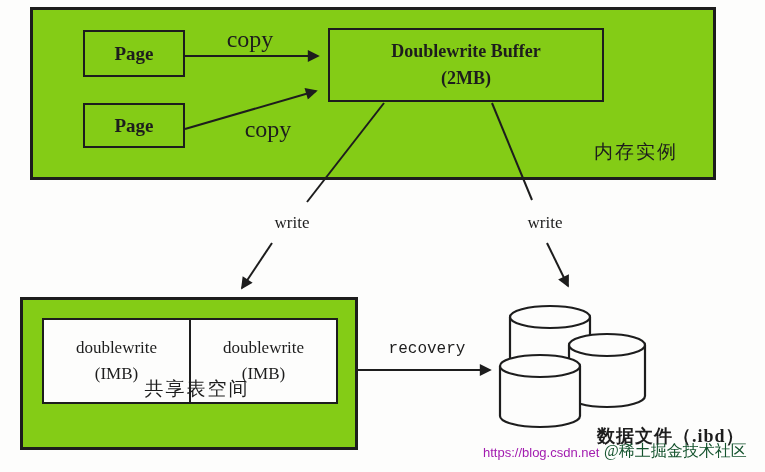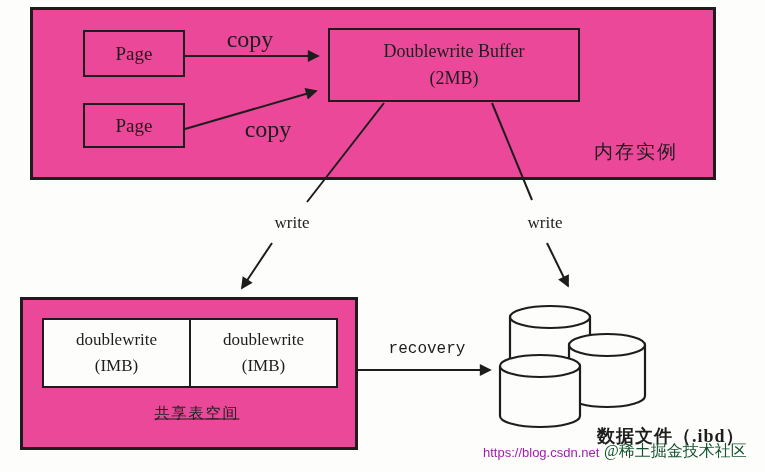--- a/index.html
+++ b/index.html
@@ -1,30 +1,30 @@
 <!DOCTYPE html>
 <html><head>
 <meta charset="utf-8">
 <style>
   html,body{margin:0;padding:0;background:#ffffff;}
   .stage{
     position:relative;width:765px;height:472px;background:#fdfdfc;overflow:hidden;
     font-family:"Liberation Serif","DejaVu Serif",serif;color:#1d1d1d;
   }
-  .box{position:absolute;background:#ec4899;border:3px solid #1d1d1d;box-sizing:border-box;z-index:1;}
+  .box{position:absolute;background:#84cc16;border:3px solid #1d1d1d;box-sizing:border-box;z-index:1;font-weight:bold;}
   .thinbox{border-width:2.5px;}
   .flexc{display:flex;flex-direction:column;align-items:center;justify-content:center;}
   .flexm{display:flex;align-items:center;justify-content:center;}
   .lbl{position:absolute;z-index:2;white-space:nowrap;transform:translate(-50%,-50%);}
   .latin{font-family:"Liberation Serif","DejaVu Serif",serif;}
   .cjk{font-family:"Liberation Serif","DejaVu Serif",serif;letter-spacing:2px;}
   .page-text{font-size:19px;}
   .buffer-line{font-size:18px;line-height:1.5;}
   .small-label{font-size:24px;}
-  .dw-cells{position:absolute;left:42px;top:318px;width:296px;height:70px;
+  .dw-cells{position:absolute;left:42px;top:318px;width:296px;height:86px;
     display:flex;border:2.5px solid #1d1d1d;box-sizing:border-box;background:#fdfdfc;z-index:2;}
   .dw-cell{flex:1;display:flex;flex-direction:column;align-items:center;justify-content:center;font-size:17px;line-height:1.55;}
   .dw-cell + .dw-cell{border-left:2.5px solid #1d1d1d;}
   svg.overlay{position:absolute;left:0;top:0;z-index:3;pointer-events:none;}
   .wm-url{position:absolute;z-index:4;font-size:13px;color:#a21caf;font-family:"Liberation Sans","DejaVu Sans",sans-serif;}
   .wm-comm{position:absolute;z-index:5;font-size:16px;color:#14532d;}
   .datafiles{position:absolute;z-index:4;font-size:18px;font-weight:bold;letter-spacing:1px;}
 </style>
 </head>
 <body>
@@ -34,21 +34,21 @@
   <div class="box" style="left:30px;top:7px;width:686px;height:173px;"></div>
   <div class="lbl cjk small-label" style="left:636px;top:152px;font-size:19px;">内存实例</div>
 
   <div class="box thinbox flexm" style="left:83px;top:30px;width:102px;height:47px;">
     <span class="page-text latin">Page</span>
   </div>
   <div class="box thinbox flexm" style="left:83px;top:103px;width:102px;height:45px;">
     <span class="page-text latin">Page</span>
   </div>
 
-  <div class="box thinbox flexc" style="left:328px;top:28px;width:252px;height:74px;">
+  <div class="box thinbox flexc" style="left:328px;top:28px;width:276px;height:74px;">
     <span class="buffer-line latin">Doublewrite Buffer</span>
     <span class="buffer-line latin">(2MB)</span>
   </div>
 
   <div class="lbl latin small-label" style="left:250px;top:39px;">copy</div>
   <div class="lbl latin small-label" style="left:268px;top:129px;">copy</div>
 
   <div class="lbl latin" style="left:292px;top:223px;font-size:17px;">write</div>
   <div class="lbl latin" style="left:545px;top:223px;font-size:17px;">write</div>
 
@@ -58,21 +58,21 @@
   <div class="dw-cells">
     <div class="dw-cell latin">
       <span>doublewrite</span>
       <span>(IMB)</span>
     </div>
     <div class="dw-cell latin">
       <span>doublewrite</span>
       <span>(IMB)</span>
     </div>
   </div>
-  <div class="lbl cjk" style="left:197px;top:413px;font-size:15px;text-decoration:underline;">共享表空间</div>
+  <div class="lbl cjk" style="left:197px;top:389px;font-size:19px;">共享表空间</div>
 
   <svg class="overlay" width="765" height="472" viewBox="0 0 765 472">
     <defs>
       <marker id="arrow" viewBox="0 0 10 10" refX="8.5" refY="5" markerWidth="8" markerHeight="6" orient="auto-start-reverse">
         <path d="M0,0 L10,5 L0,10 z" fill="#1d1d1d"></path>
       </marker>
     </defs>
     <g stroke="#1d1d1d" stroke-width="2" fill="none">
       <line x1="185" y1="56" x2="318" y2="56" marker-end="url(#arrow)"></line>
       <line x1="185" y1="129" x2="316" y2="91" marker-end="url(#arrow)"></line>

